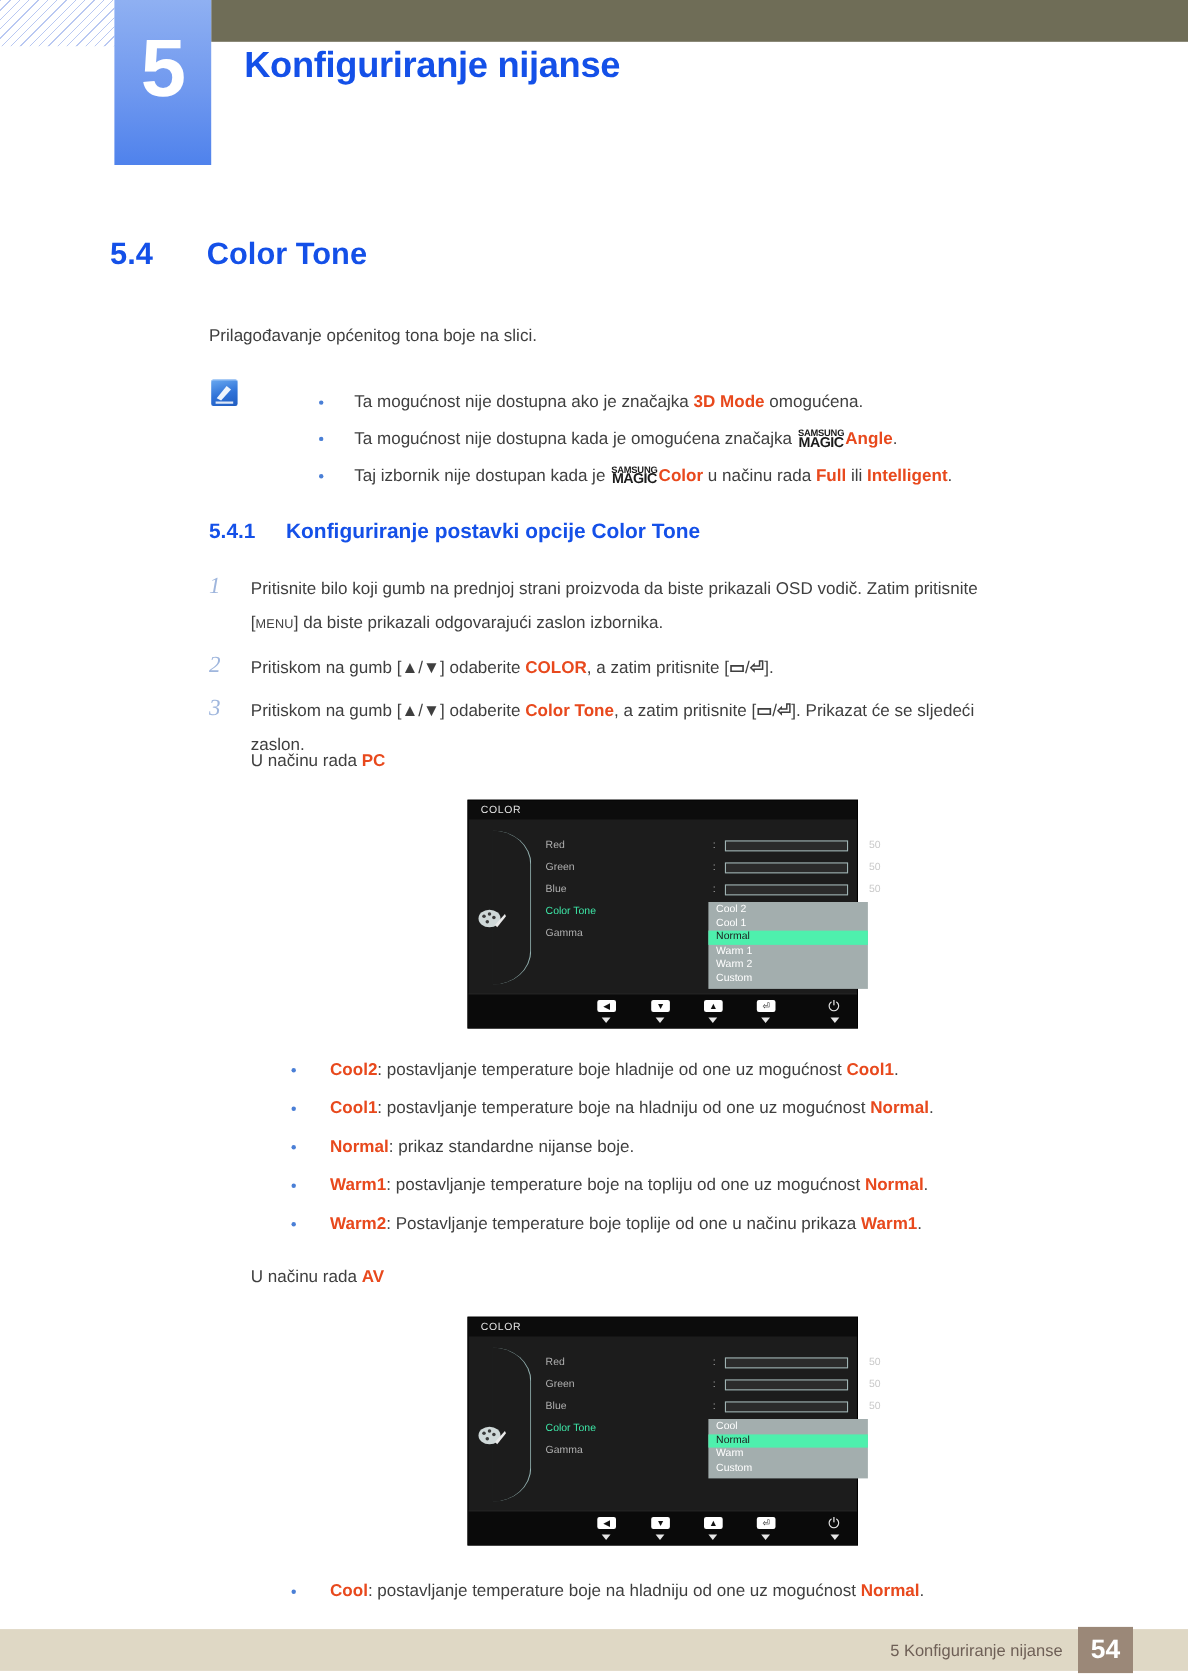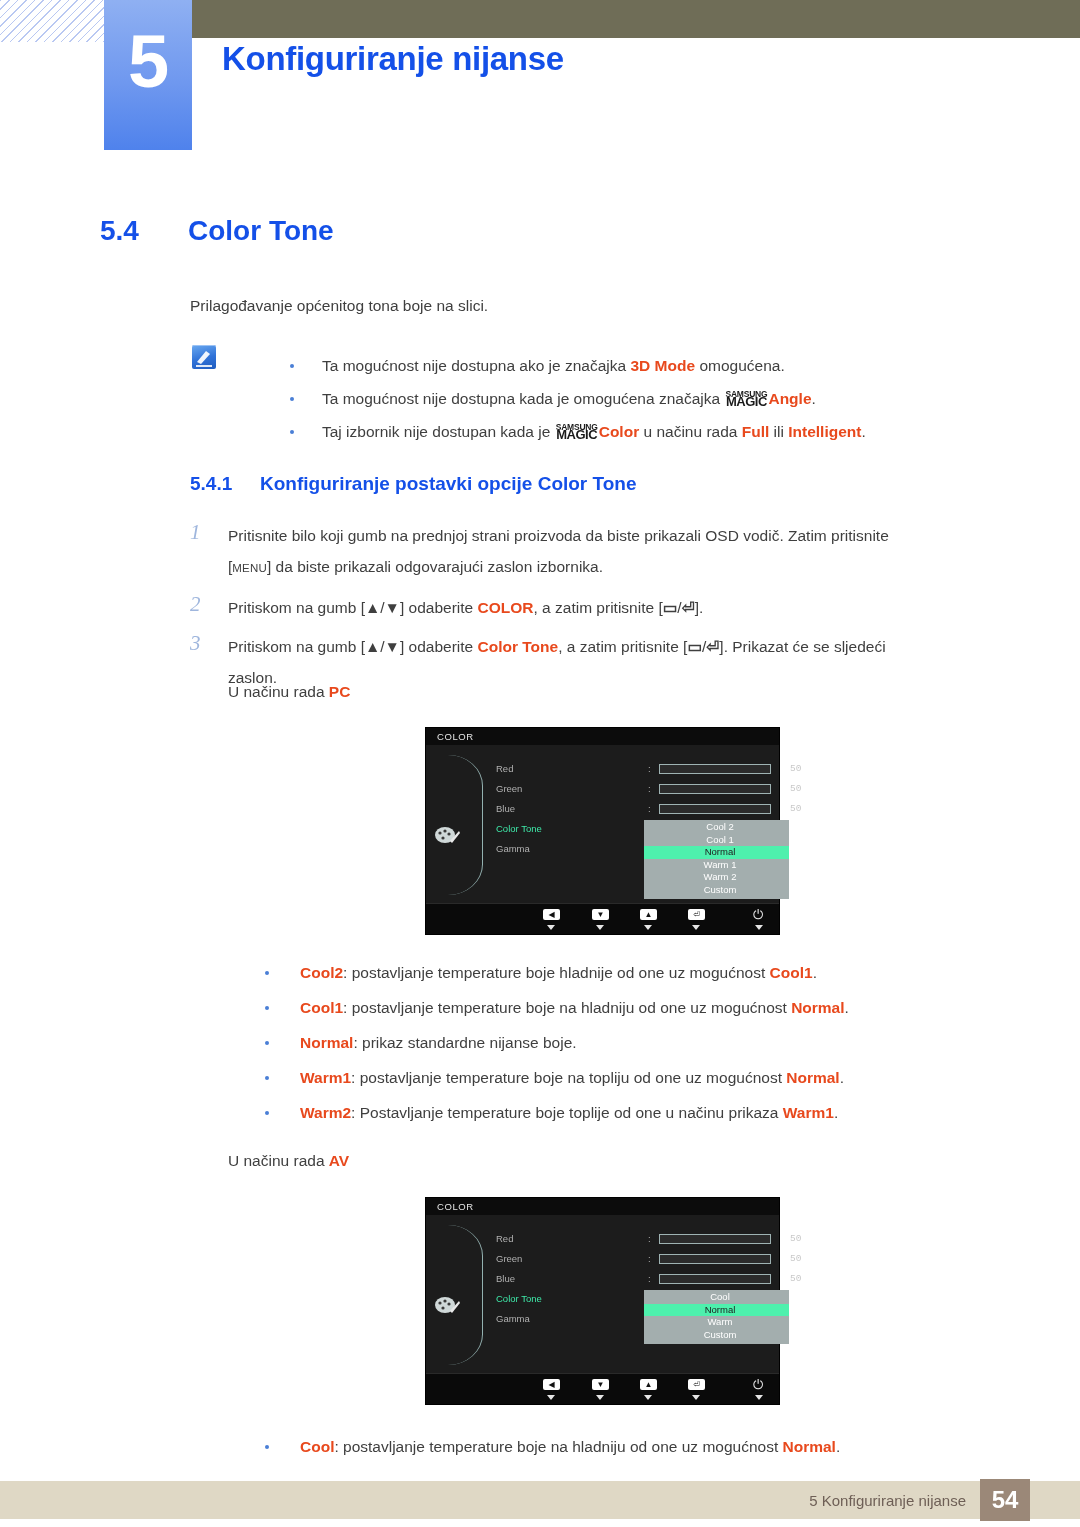--- a/index.html
+++ b/index.html
@@ -199,29 +199,28 @@
   .row .colon { position:absolute; left: 152px; top:0; color:#b0b0b0; }
   .bar {
     position: absolute;
     left: 163px; top: 5px;
     width: 112px; height: 10px;
     background: #2b2b2b;
     border: 1px solid #9fb3b3;
     box-sizing: border-box;
   }
   .bar .fill { height: 100%; background: #a3b7b5; }
-  .row .val { position: absolute; left: 294px; top: 0; color: #c9c9c9; font-family: Liberation Mono, monospace; }
+  .row .val { position: absolute; left: 294px; top: 0; color: #c9c9c9; }
 
   .dropdown {
     position: absolute;
     background: #a3aeae;
     padding: 1px 0 3px 0;
     width: 145px;
     z-index: 4;
-    text-align: center;
   }
   .dropdown .item {
     font-size: 9.5px;
     line-height: 12.5px;
     color: #ffffff;
     padding-left: 7px;
   }
   .dropdown .item.active {
     background: #4ef0ad;
     color: #1c1c1c;

